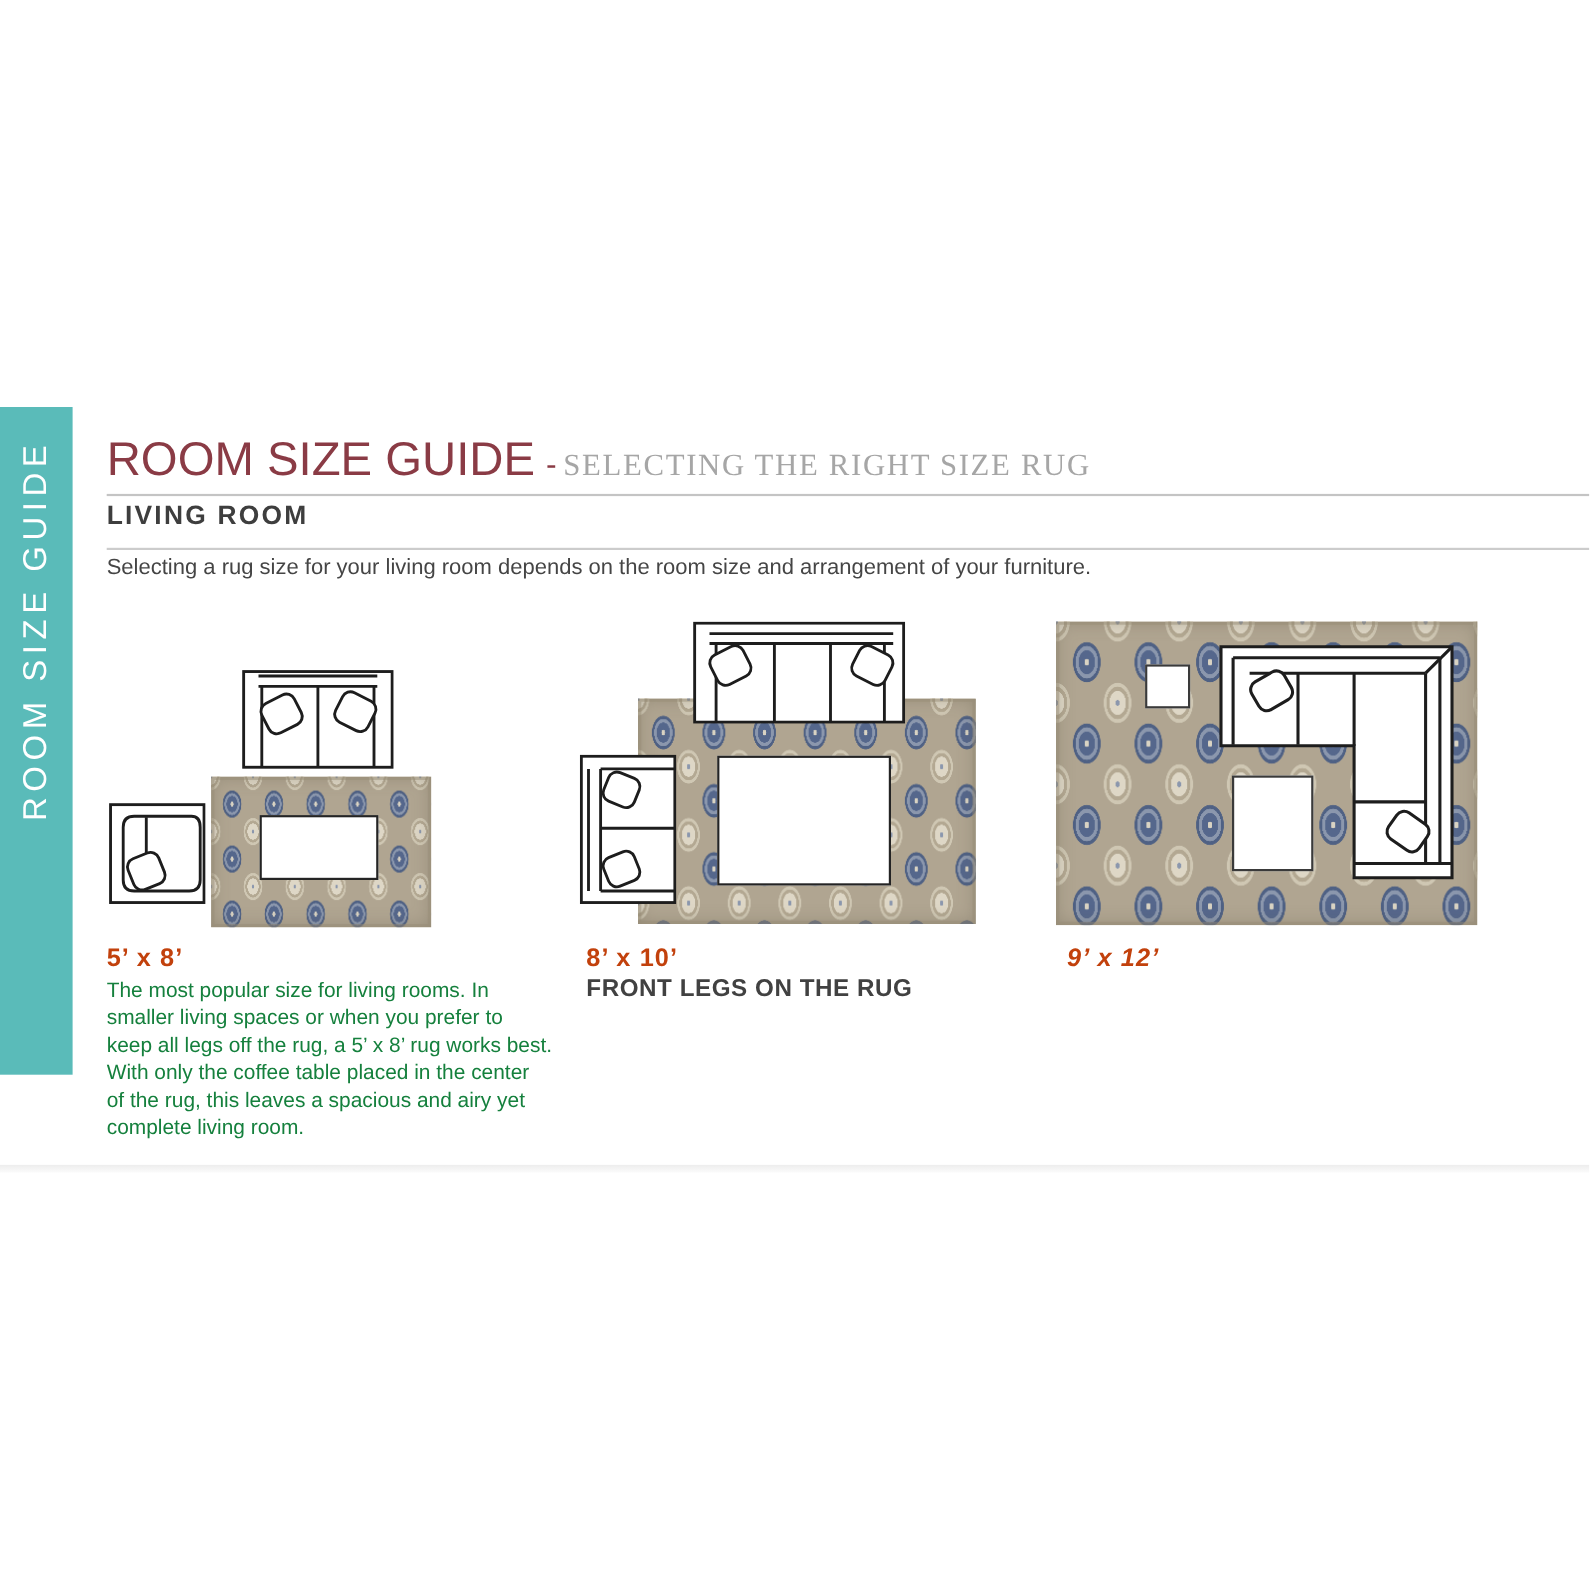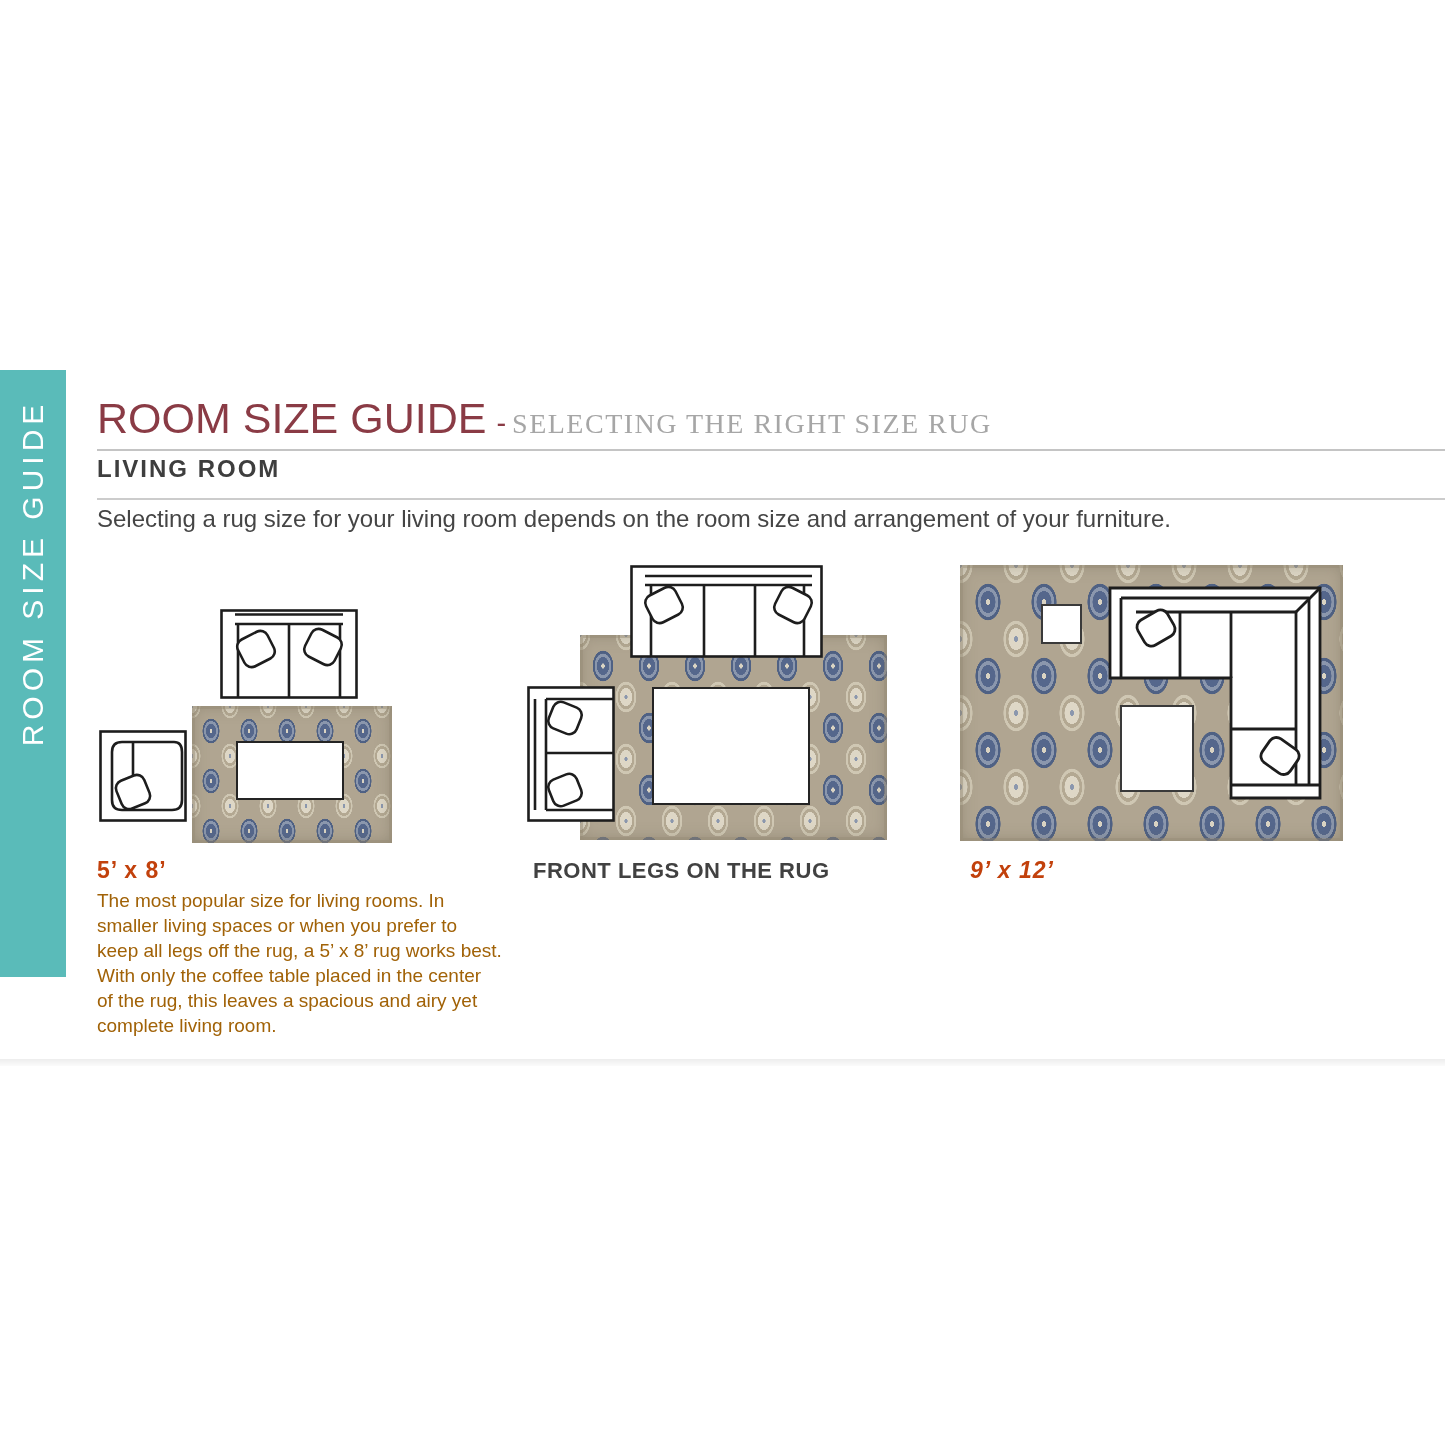--- a/index.html
+++ b/index.html
@@ -18,21 +18,21 @@
   .title-red{font-size:43px;color:#8a3b45;letter-spacing:0;}
   .title-sep{font-size:29px;color:#8a3b45;margin:0 6px 0 10px;}
   .title-gray{font-size:28px;color:#a6a6a6;letter-spacing:1.5px;font-family:Liberation Serif, serif;}
   .rule{position:absolute;left:97px;right:0;height:2px;background:#c4c4c4;}
   .rule-1{top:449px;}
   .rule-2{top:498px;height:1.5px;background:#cccccc;}
   .section-heading{
     position:absolute;left:97px;top:455px;margin:0;font-size:24px;font-weight:bold;
     color:#3e3e3e;letter-spacing:2px;
   }
-  .intro{position:absolute;left:97px;top:505px;margin:0;font-size:24px;color:#454545;}
+  .intro{position:absolute;left:97px;top:505px;margin:0;font-size:20px;color:#454545;}
   
   .rug{
     position:absolute;background-color:#b0a591;
     box-shadow:inset 0 0 0 3px rgba(150,140,118,.45), inset 0 0 16px rgba(92,86,70,.35);
     background-image:
       radial-gradient(ellipse 40% 44% at 50% 50%,
         #d9d3c3 0 9%, #55678c 10% 33%, #8b97ad 34% 45%, #4f6184 46% 55%, rgba(79,97,132,0) 57%),
       radial-gradient(ellipse 40% 44% at 50% 50%,
         #8b97ad 0 8%, #ded7c6 9% 33%, #b3a892 34% 45%, #cfc7b3 46% 55%, rgba(207,199,179,0) 57%);
   }
@@ -56,21 +56,21 @@
   .table-2{left:652px;top:687px;width:158px;height:118px;border:2.5px solid #242424;}
   .table-3{left:1120px;top:705px;width:74px;height:87px;border:2px solid #3a3a3a;}
   .table-3s{left:1041px;top:604px;width:41px;height:40px;border:2px solid #3a3a3a;}
   
   .col{position:absolute;top:857px;width:405px;}
   .col-1{left:97px;}
   .col-2{left:533px;}
   .col-3{left:970px;font-style:italic;}
   .size-label{font-size:23px;font-weight:bold;color:#c2410c;letter-spacing:1px;line-height:27px;}
   .rule-label{font-size:22px;font-weight:bold;color:#414141;letter-spacing:.5px;line-height:27px;}
-  .desc{margin:4px 0 0 0;font-size:19px;line-height:25px;color:#a16207;}
+  .desc{margin:4px 0 0 0;font-size:19px;line-height:25px;color:#15803d;}
   
   .page-edge{position:absolute;left:0;top:1059px;width:100%;height:7px;
     background:linear-gradient(#ededed,#fbfbfb);}
 </style>
 </head>
 <body>
 
 <div class="canvas">
 
   <aside class="sidebar">
@@ -166,20 +166,21 @@
 
   <div class="table table-3s"></div>
   <div class="table table-3"></div>
 
   <div class="col col-1">
     <div class="size-label">5’ x 8’</div>
     <p class="desc">The most popular size for living rooms. In smaller living spaces or when you prefer to keep all legs off the rug, a 5’ x 8’ rug works best. With only the coffee table placed in the center of the rug, this leaves a spacious and airy yet complete living room.</p>
   </div>
 
   <div class="col col-2">
+    <div class="size-label">8’ x 10’</div>
     <div class="rule-label">FRONT LEGS ON THE RUG</div>
   </div>
 
   <div class="col col-3">
     <div class="size-label">9’ x 12’</div>
   </div>
 
   <div class="page-edge"></div>
 </div>
 

